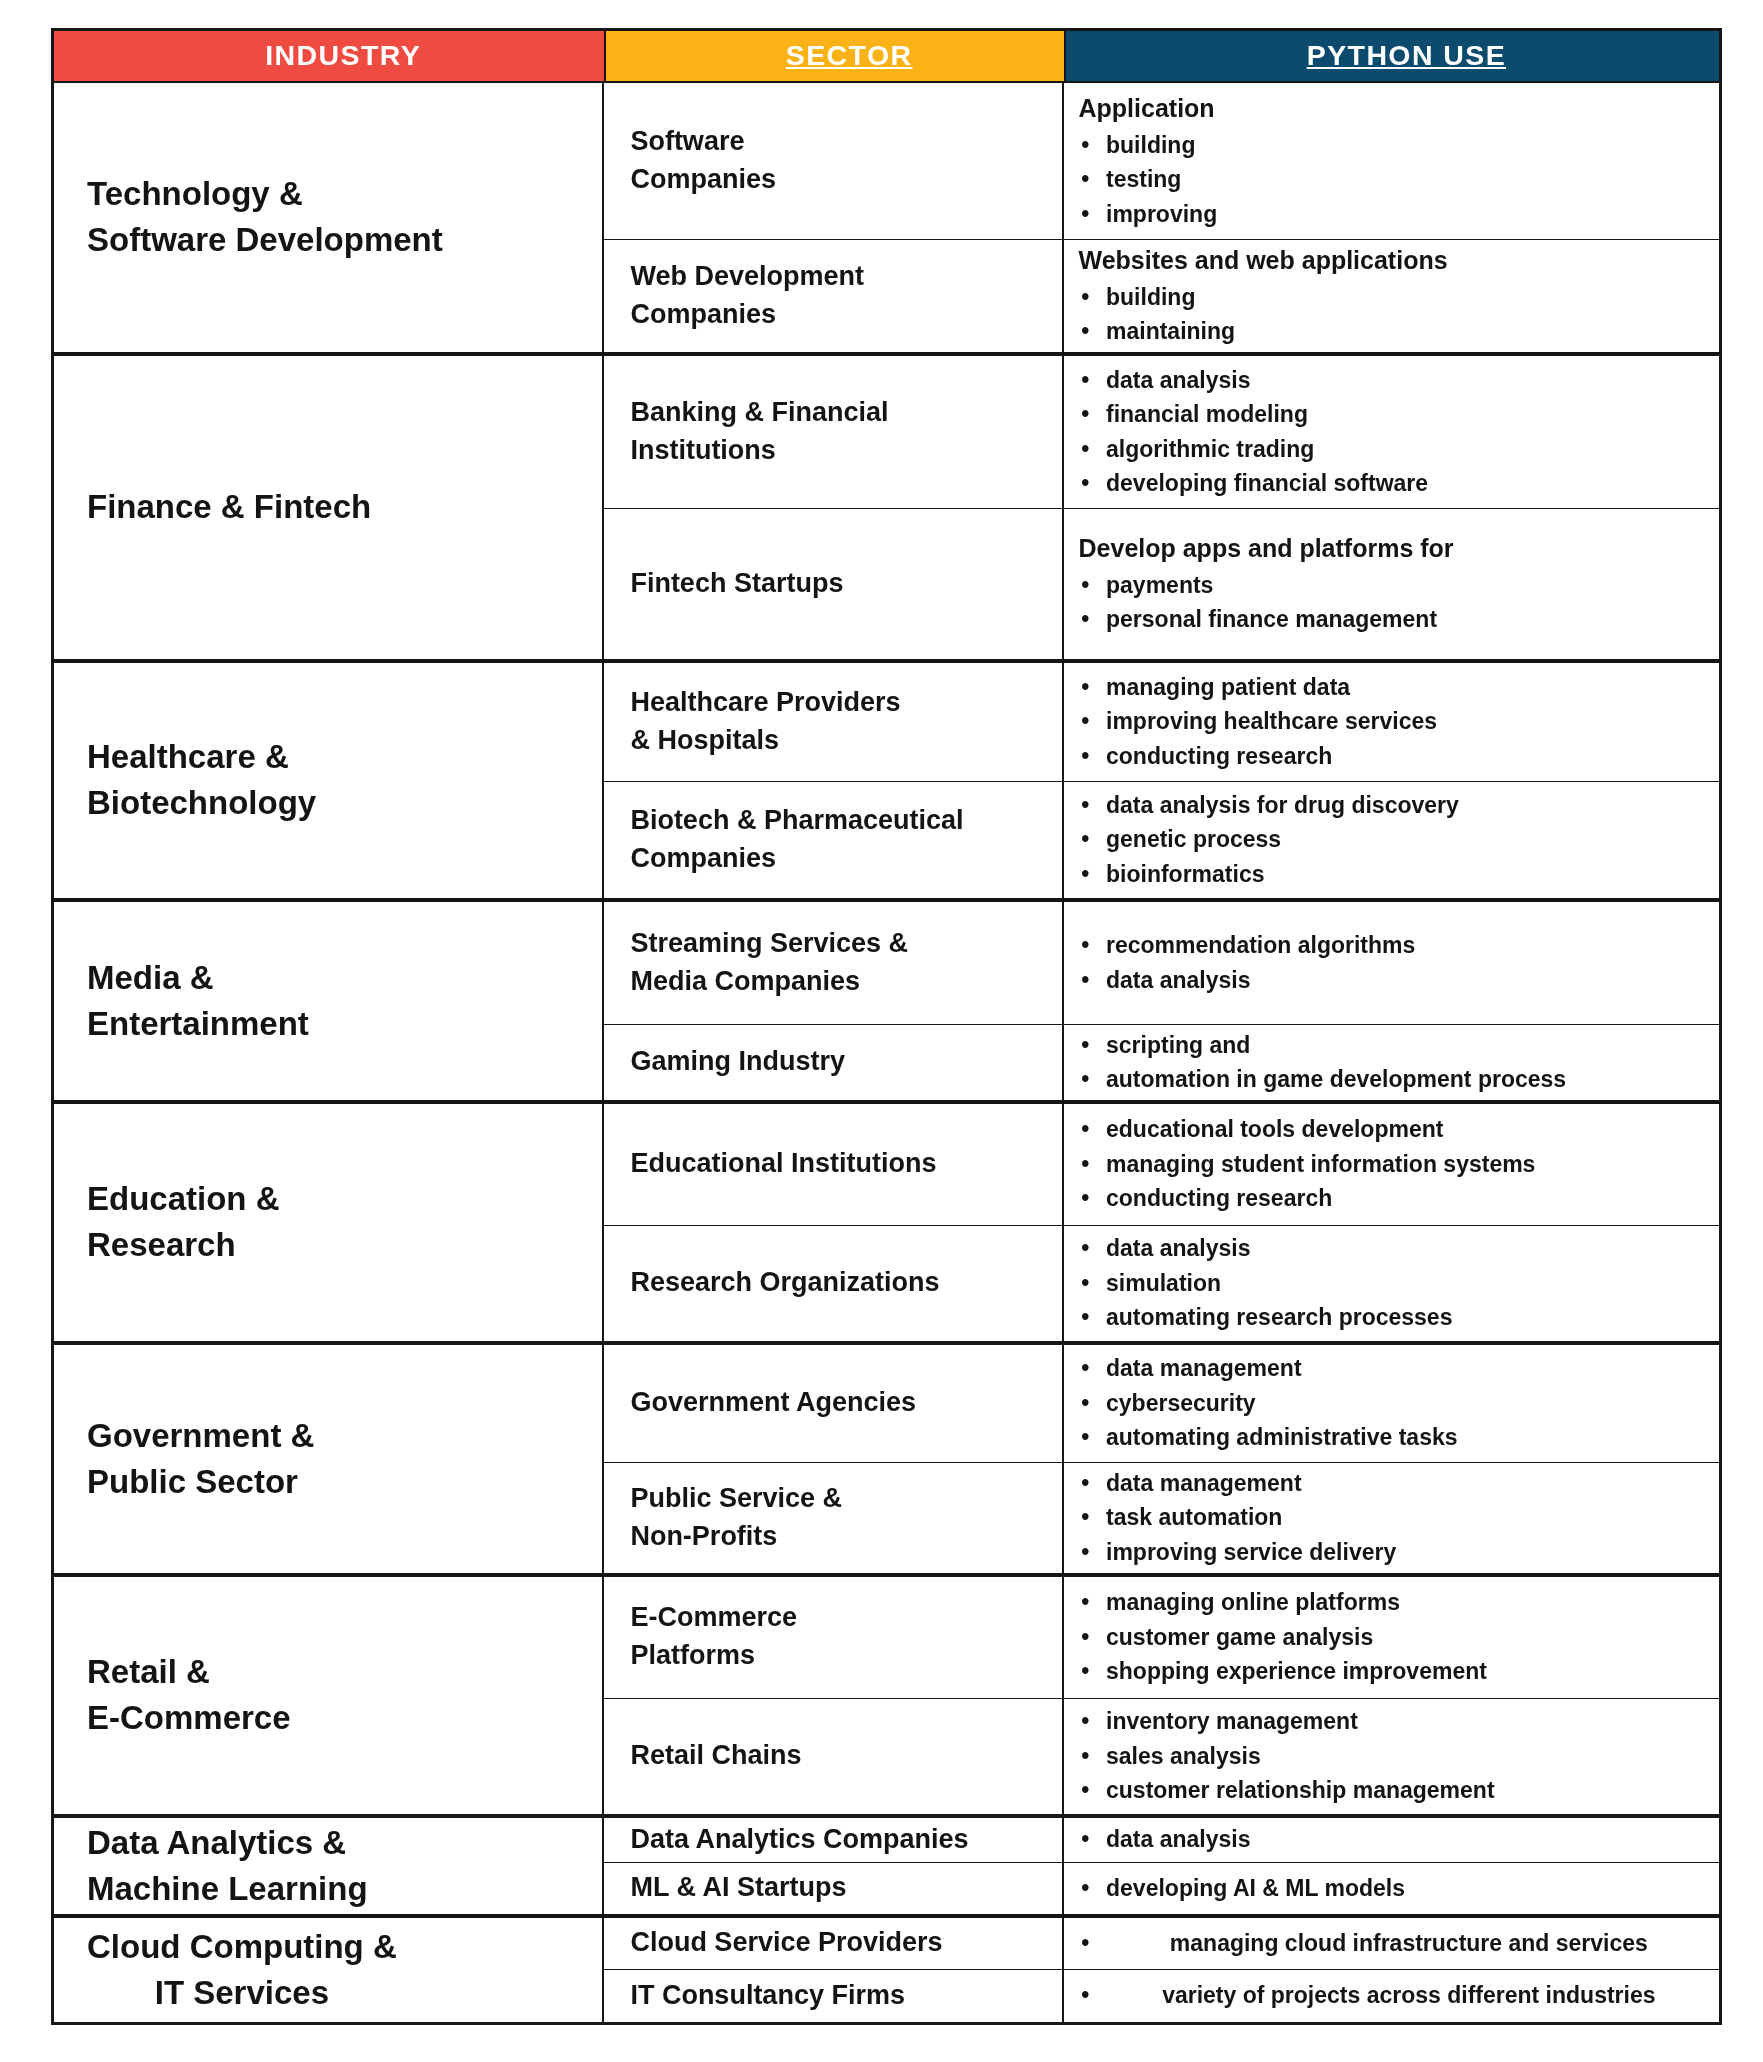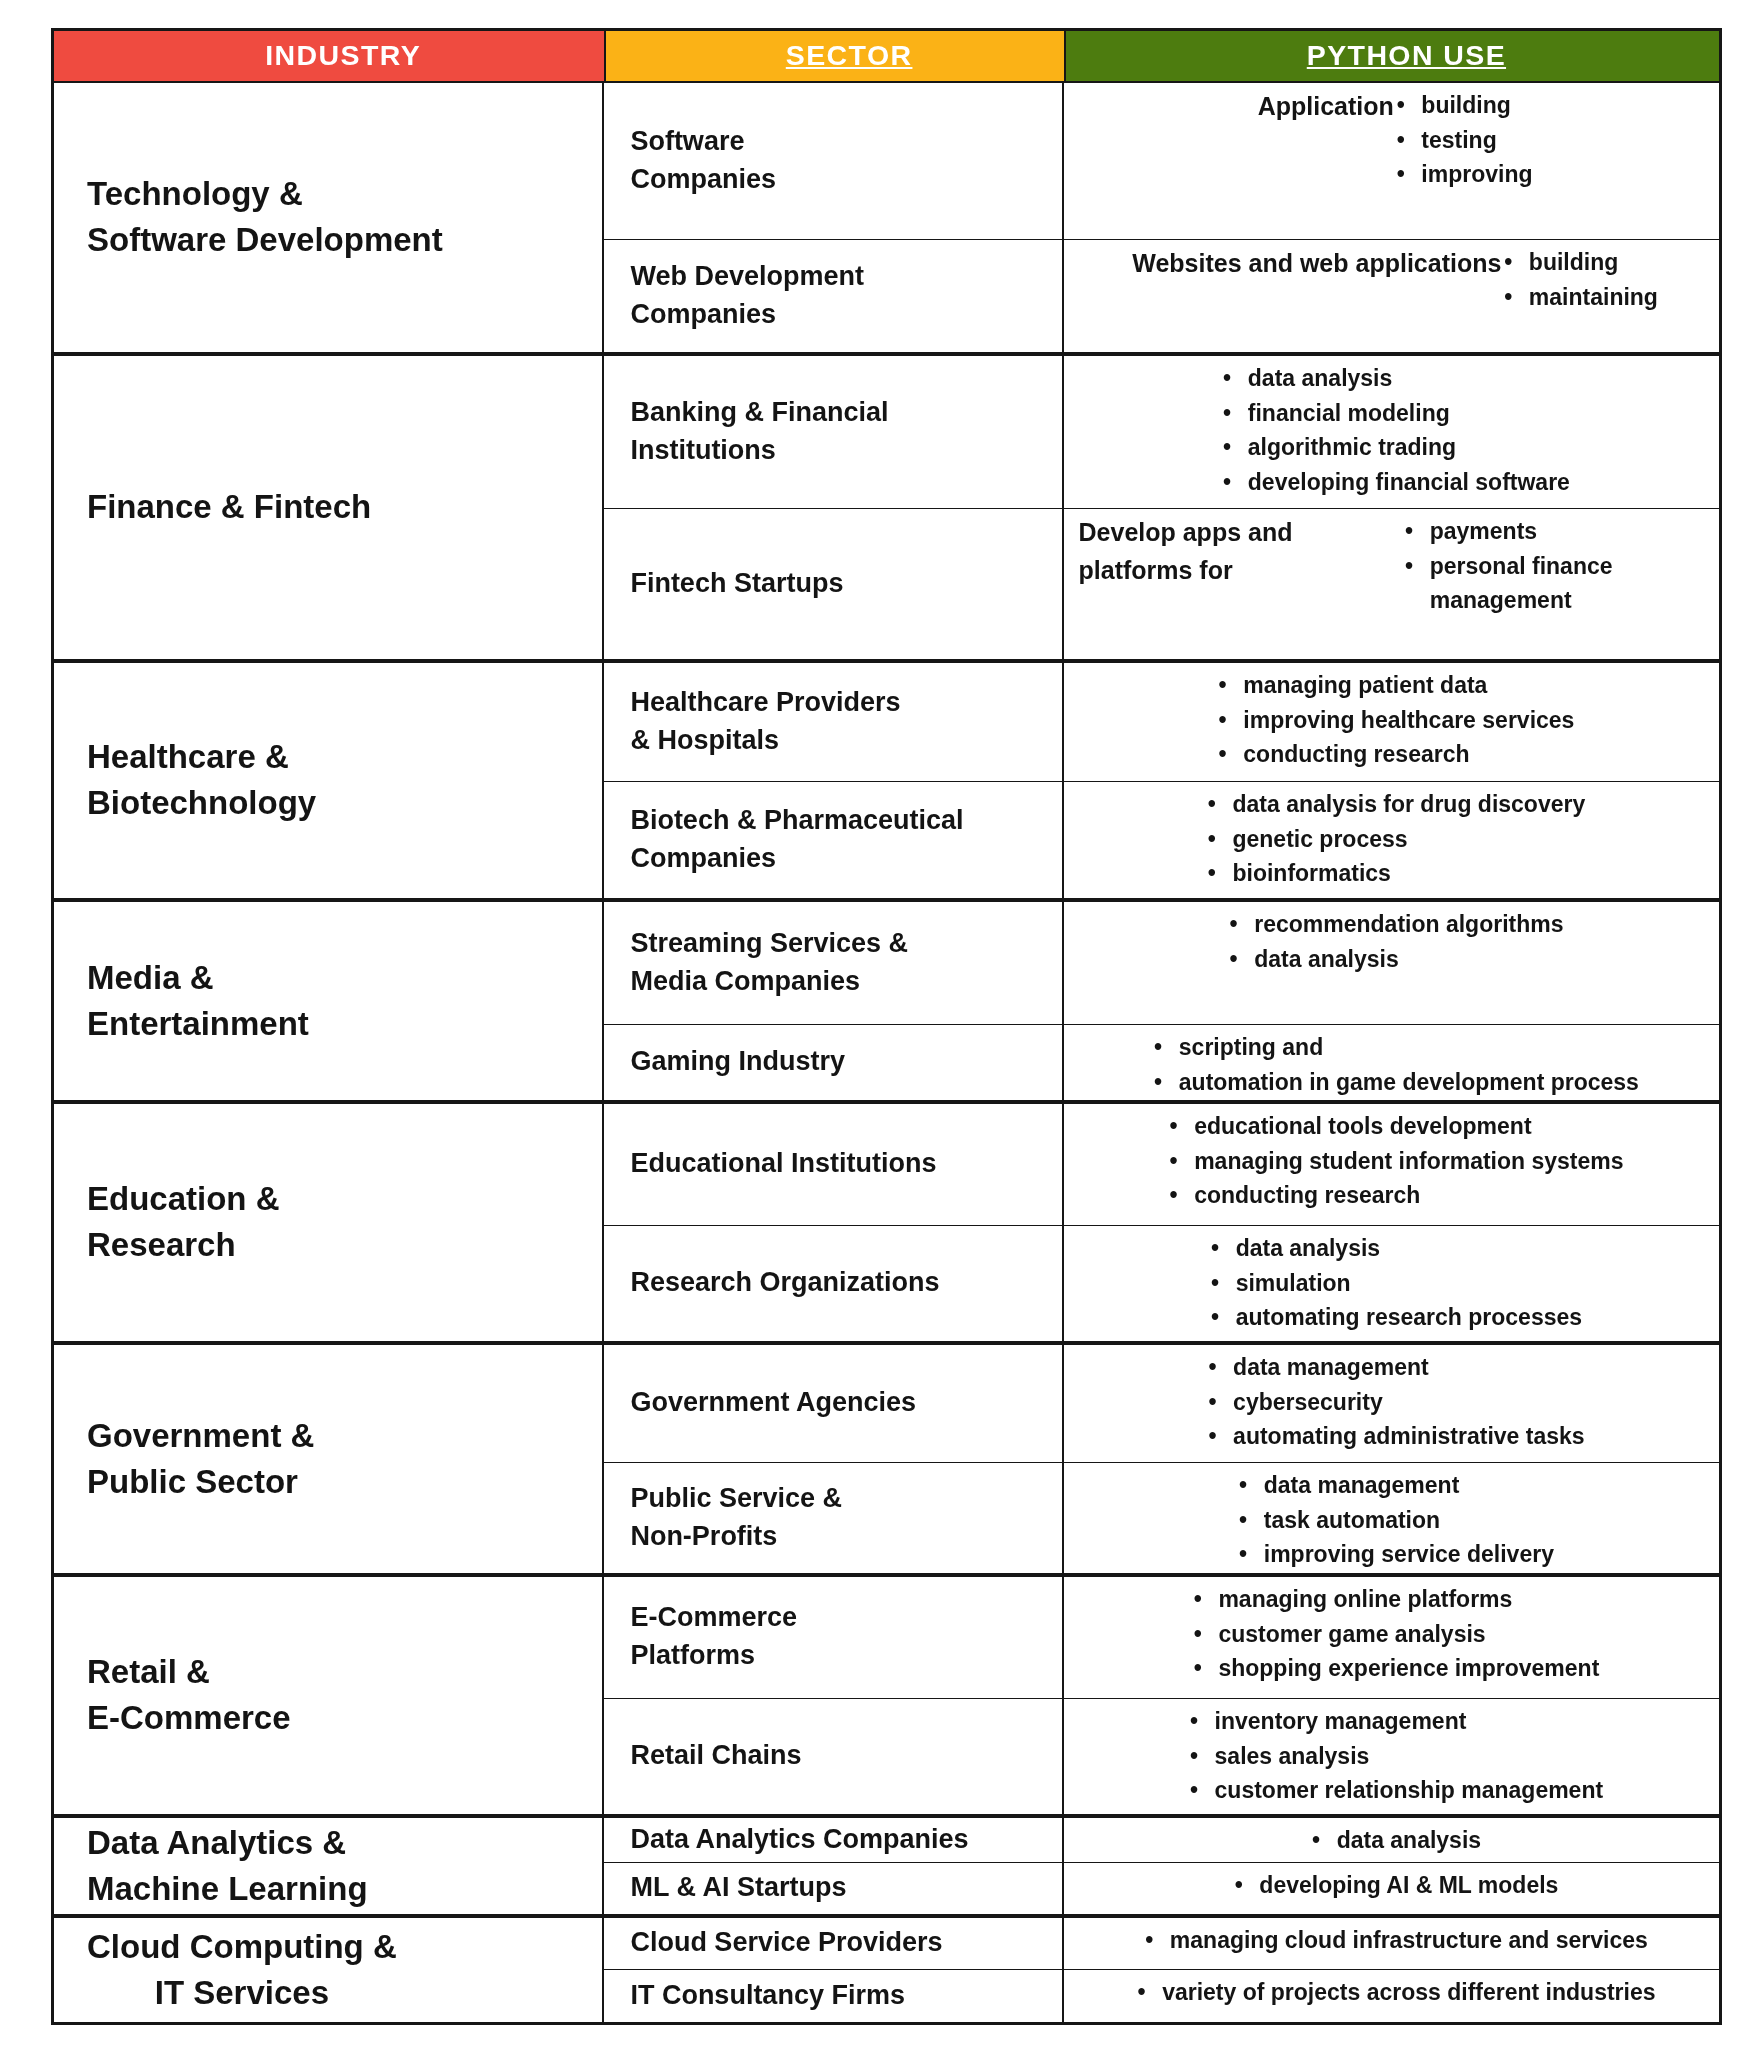--- a/index.html
+++ b/index.html
@@ -39,21 +39,21 @@
 
   .sc {
     grid-column: 2; border-right: 2.8px solid #161616;
     display: flex; align-items: center;
     padding: 5.5px 11px 5.5px 26px;
   }
   .sc-label { font-weight: 700; font-size: 27px; line-height: 1.4; white-space: pre-line; }
 
   .use {
     grid-column: 3;
-    display: flex; flex-direction: row; justify-content: center;
+    display: flex; flex-direction: column; justify-content: center;
     padding: 5.5px 7.3px 5.5px 14.7px;
     font-size: 23px; font-weight: 700; line-height: 1.5;
   }
   .use-intro { font-size: 25px; font-weight: 700; }
   .use-intro:empty { display: none; }
 
   .r1 { grid-row: 1; border-bottom: 1.8px solid #161616; }
   .r2 { grid-row: 2; }
 
   ul.bullets { list-style: none; }
@@ -61,21 +61,21 @@
   li.bullet::before { content: "\2022"; position: absolute; left: 2.8px; }
 </style>
 </head>
 <body>
 
 <div class="table">
 
   <div class="hdr">
     <div class="hcell" style="background-color: rgb(239, 75, 64);">INDUSTRY</div>
     <div class="hcell" style="background-color: rgb(251, 178, 22);">SECTOR</div>
-    <div class="hcell" style="background-color: #4d7c0f;">PYTHON USE</div>
+    <div class="hcell" style="background-color: #0c4a6e;">PYTHON USE</div>
   </div>
 
   <div class="sec" style="--r1:157px;--r2:112px">
     <div class="cell ind">
       <div class="ind-label">Technology &amp;
 Software Development</div>
     </div>
     <div class="cell sc r1">
       <div class="sc-label">Software
 Companies</div>

